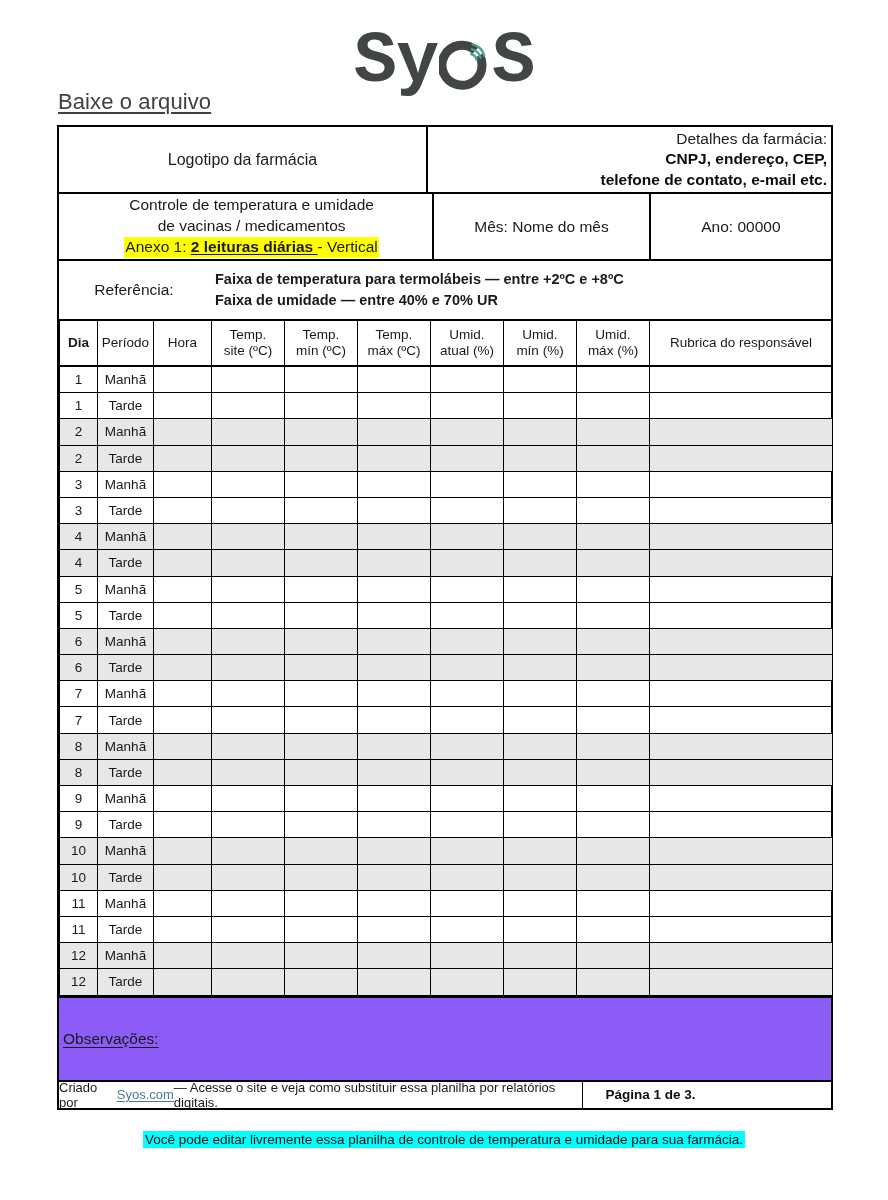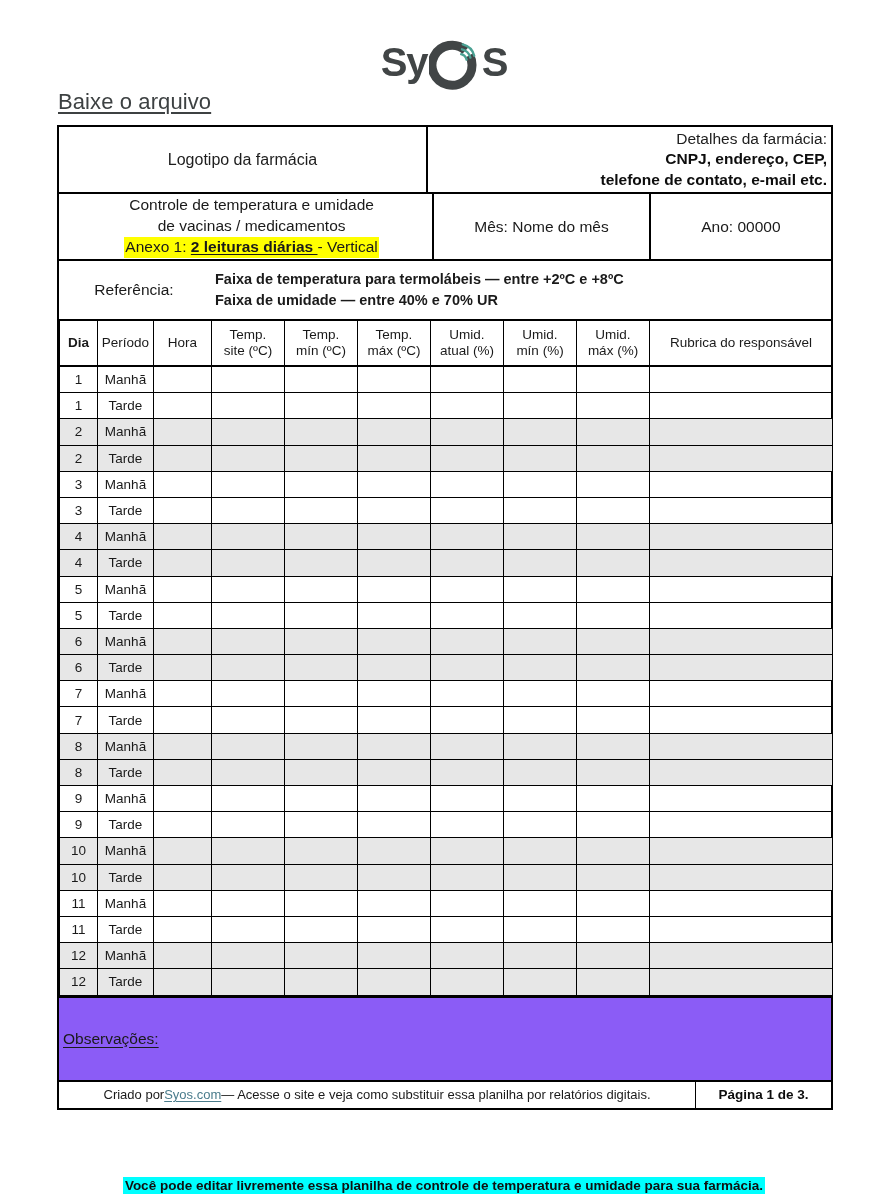--- a/index.html
+++ b/index.html
@@ -25,22 +25,22 @@
     text-align: center;
     height: 68px;
   }
   .logo {
     display: inline-block;
     position: relative;
     height: 66px;
     line-height: 66px;
   }
   .logo-text {
-    font-family: Liberation Sans, sans-serif;
-    font-size: 40px;
+    font-family: Liberation Mono, monospace;
+    font-size: 72px;
     font-weight: bold;
     letter-spacing: -1px;
     color: #414546;
     vertical-align: middle;
   }
   .logo-o {
     display: inline-block;
     position: relative;
     width: 52px;
     height: 52px;
@@ -202,21 +202,21 @@
   .obs span {
     font-size: 15.5px;
     text-decoration: underline;
     text-underline-offset: 3px;
     color: #1a1a1a;
   }
 
   
   .foot { display: flex; height: 26px; }
   .foot-left {
-    width: 637px;
+    width: 524px;
     border-right: 1px solid #000;
     box-sizing: border-box;
     display: flex;
     align-items: center;
     justify-content: center;
     font-size: 13px;
     color: #1a1a1a;
   }
   .foot-left a {
     color: #4a7c8c;
@@ -230,24 +230,23 @@
     justify-content: center;
     font-size: 13.5px;
     font-weight: bold;
     color: #0d0d0d;
   }
 
   
   .bottom-note {
     position: absolute;
     left: 0;
-    top: 1176px;
+    top: 1130px;
     width: 888px;
     text-align: center;
-    font-weight: bold;
   }
   .bottom-note span {
     background: #00ffff;
     font-size: 13.5px;
     color: #101010;
     padding: 1px 2px;
   }
 </style>
 </head>
 <body>

